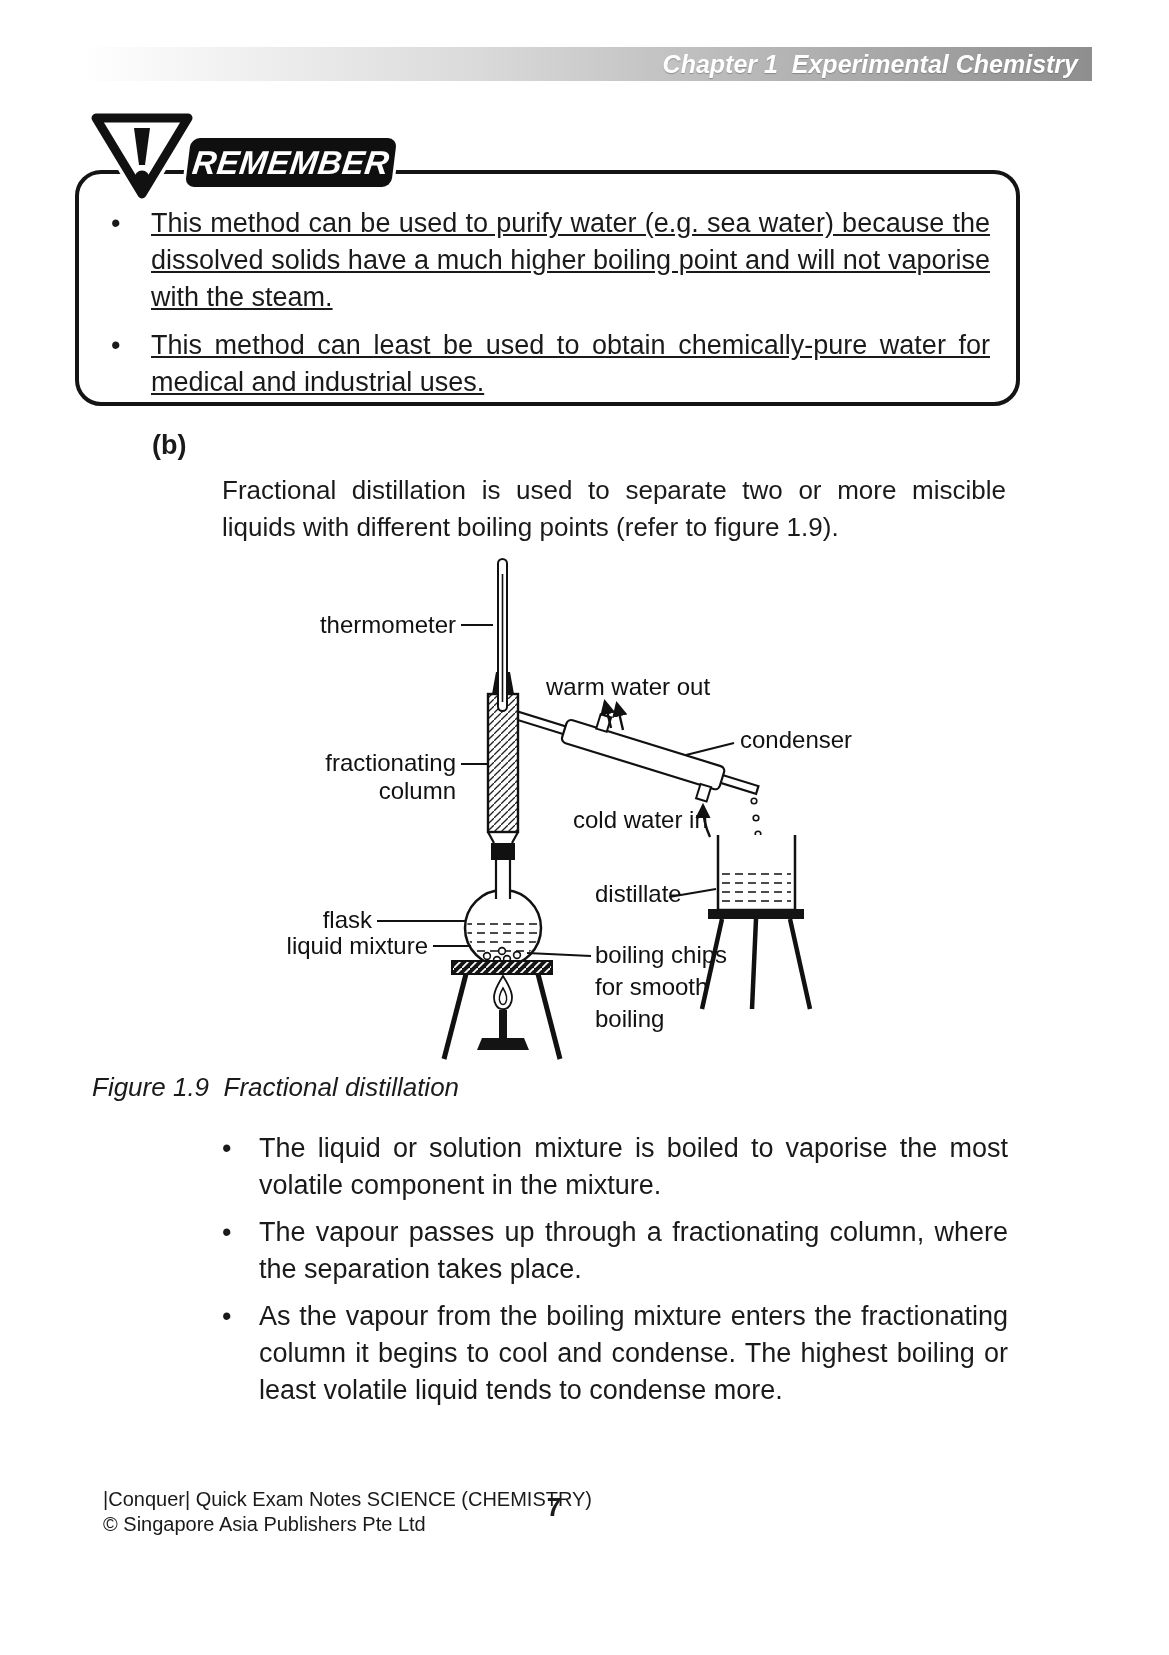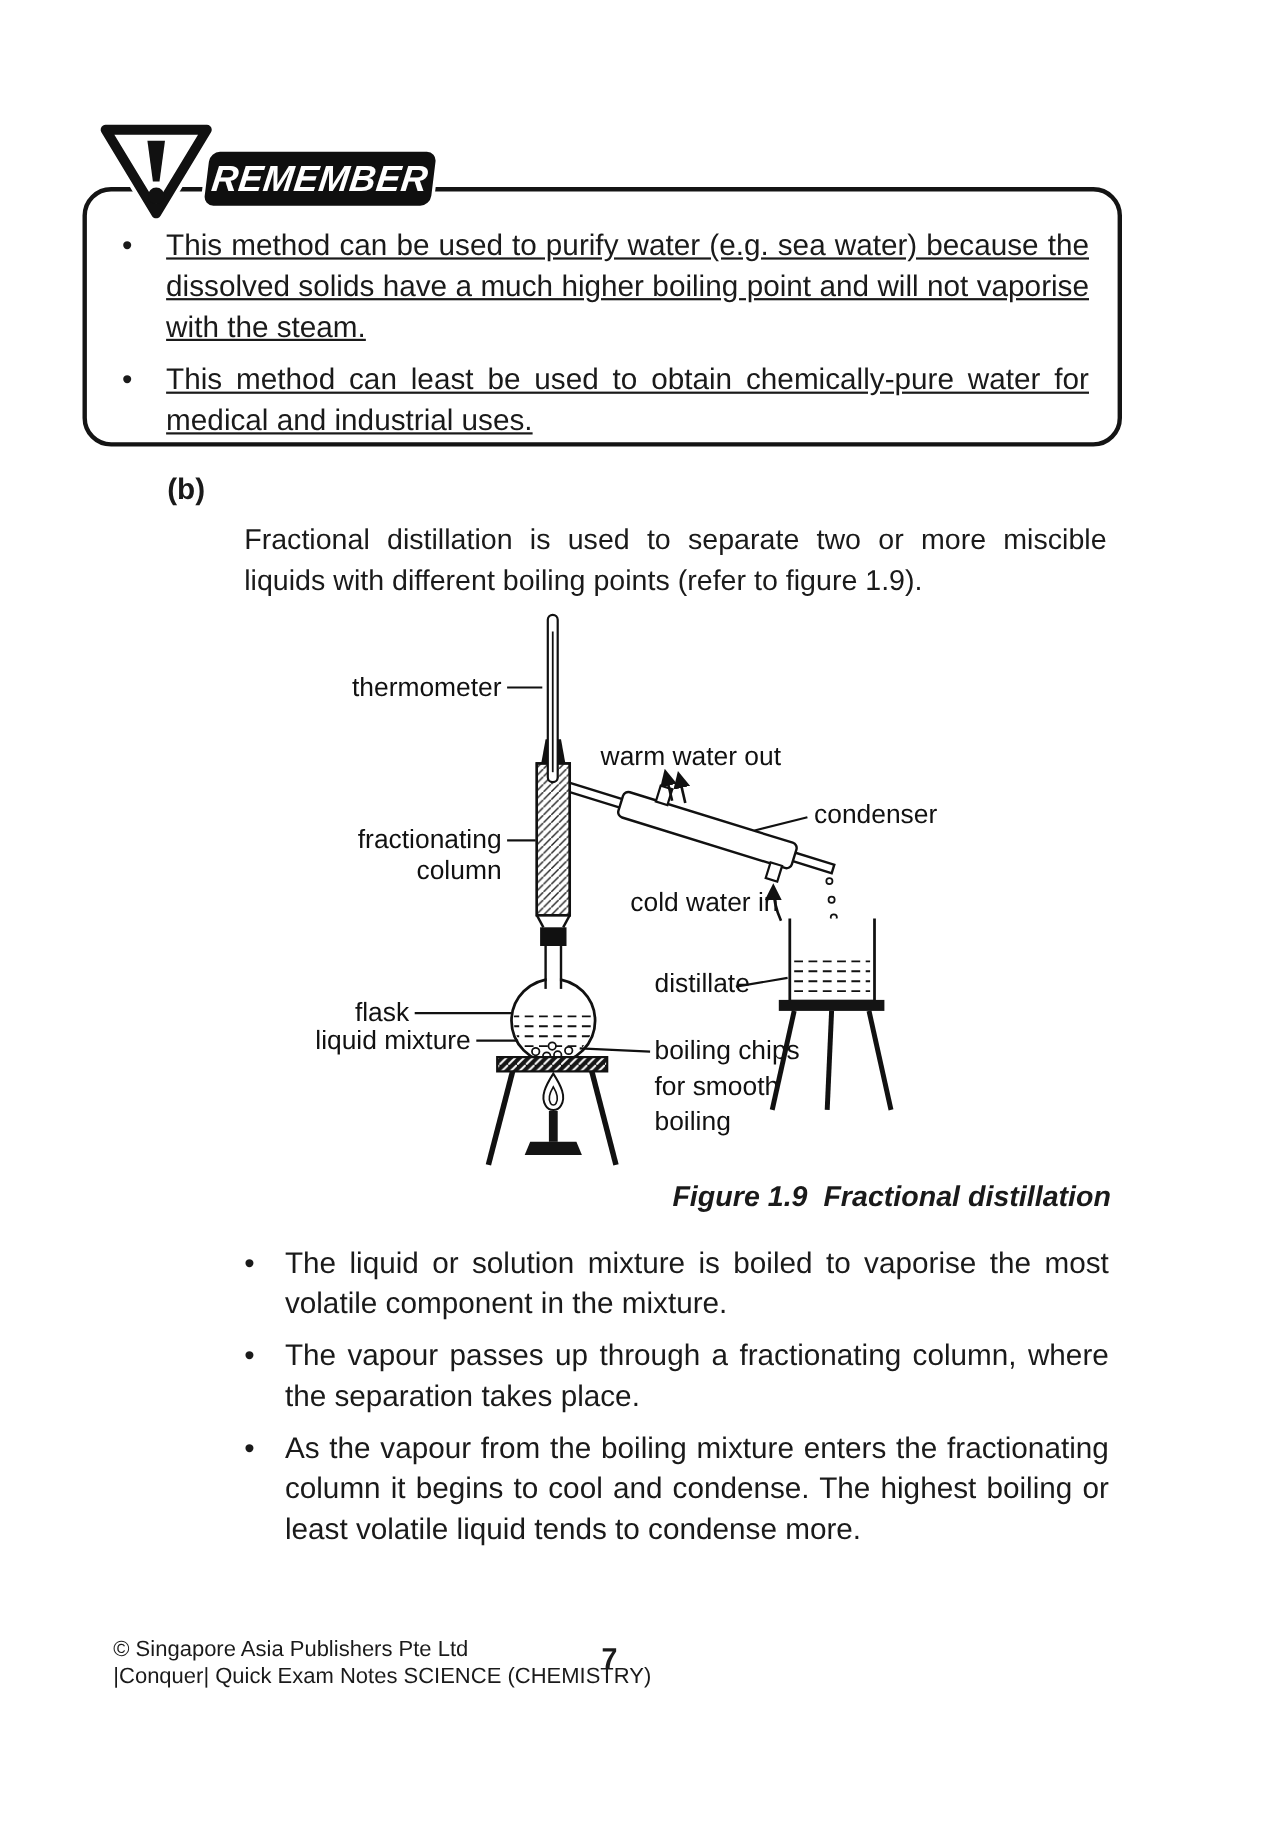--- a/index.html
+++ b/index.html
@@ -35,36 +35,39 @@
   .remember-banner span { color:#fff; font-weight:bold; font-style:italic; font-size:33px; letter-spacing:.5px; }
   .section-heading { position:absolute; left:152px; top:430px; font-size:27px; font-weight:bold; display:flex; }
   .section-heading .lbl { width:70px; flex:0 0 70px; }
   .section-intro {
     position:absolute; left:222px; top:472px; width:784px;
     font-size:26px; line-height:37px; text-align:justify;
   }
   .diagram { position:absolute; left:270px; top:552px; }
   svg text { font-family:"Liberation Sans", sans-serif; font-size:24px; fill:#111; }
   .figure-caption {
-    position:absolute; left:60px; top:1072px; width:950px; text-align:right;
-    font-size:26px; font-weight:bold; font-style:italic; white-space:pre;
+    position:absolute; left:92px; top:1072px; width:950px; text-align:left;
+    font-size:26px; font-weight:normal; font-style:italic; white-space:pre;
   }
   .body-bullets { position:absolute; left:222px; top:1130px; width:786px; }
   .body-bullet { display:flex; font-size:27px; line-height:37px; }
   .body-bullet + .body-bullet { margin-top:10px; }
   .body-bullet .dot { width:37px; flex:0 0 37px; }
   .body-bullet .txt { flex:1; text-align:justify; }
   .footer-left { position:absolute; left:103px; top:1487px; font-size:20px; line-height:25px; }
   .page-number { position:absolute; left:534px; top:1492px; width:40px; text-align:center; font-size:26px; font-weight:bold; }
 </style>
 </head>
 <body>
 
 <div class="page">
 
+  <div class="header-bar">
+    <span class="chapter">Chapter 1  Experimental Chemistry</span>
+  </div>
 
   <svg class="warning-icon" viewBox="0 0 120 96">
     <path d="M12,10 L104,10 L58,86 Z" fill="#ffffff" stroke="#ffffff" stroke-width="16" stroke-linejoin="round"></path>
     <path d="M12,10 L104,10 L58,86 Z" fill="#ffffff" stroke="#111111" stroke-width="9" stroke-linejoin="round"></path>
     <path d="M50,20 L66,20 L61,57 L55,57 Z" fill="#111111"></path>
     <circle cx="58" cy="70" r="7.5" fill="#111111"></circle>
   </svg>
 
   <div class="remember-banner">
     <span>REMEMBER</span>
@@ -223,18 +226,18 @@
       <span class="dot">•</span>
       <span class="txt">The vapour passes up through a fractionating column, where the separation takes place.</span>
     </div>
     <div class="body-bullet">
       <span class="dot">•</span>
       <span class="txt">As the vapour from the boiling mixture enters the fractionating column it begins to cool and condense. The highest boiling or least volatile liquid tends to condense more.</span>
     </div>
   </div>
 
   <div class="footer-left">
+    <div>|Conquer| Quick Exam Notes SCIENCE (CHEMISTRY)</div>
     <div>© Singapore Asia Publishers Pte Ltd</div>
-    <div>|Conquer| Quick Exam Notes SCIENCE (CHEMISTRY)</div>
   </div>
   <div class="page-number">7</div>
 
 </div>
 
 </body></html>

